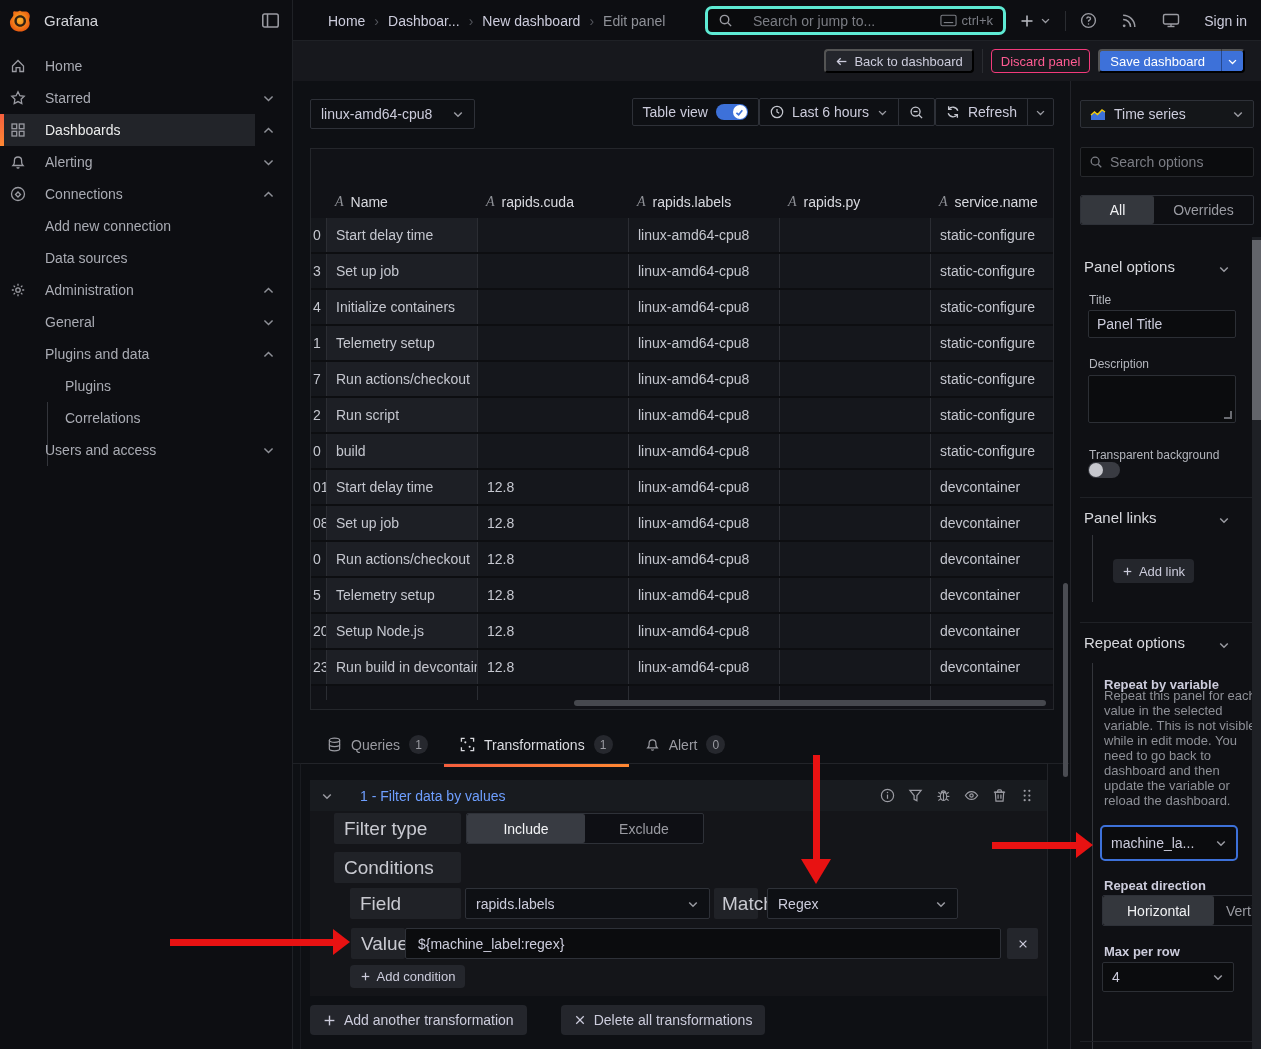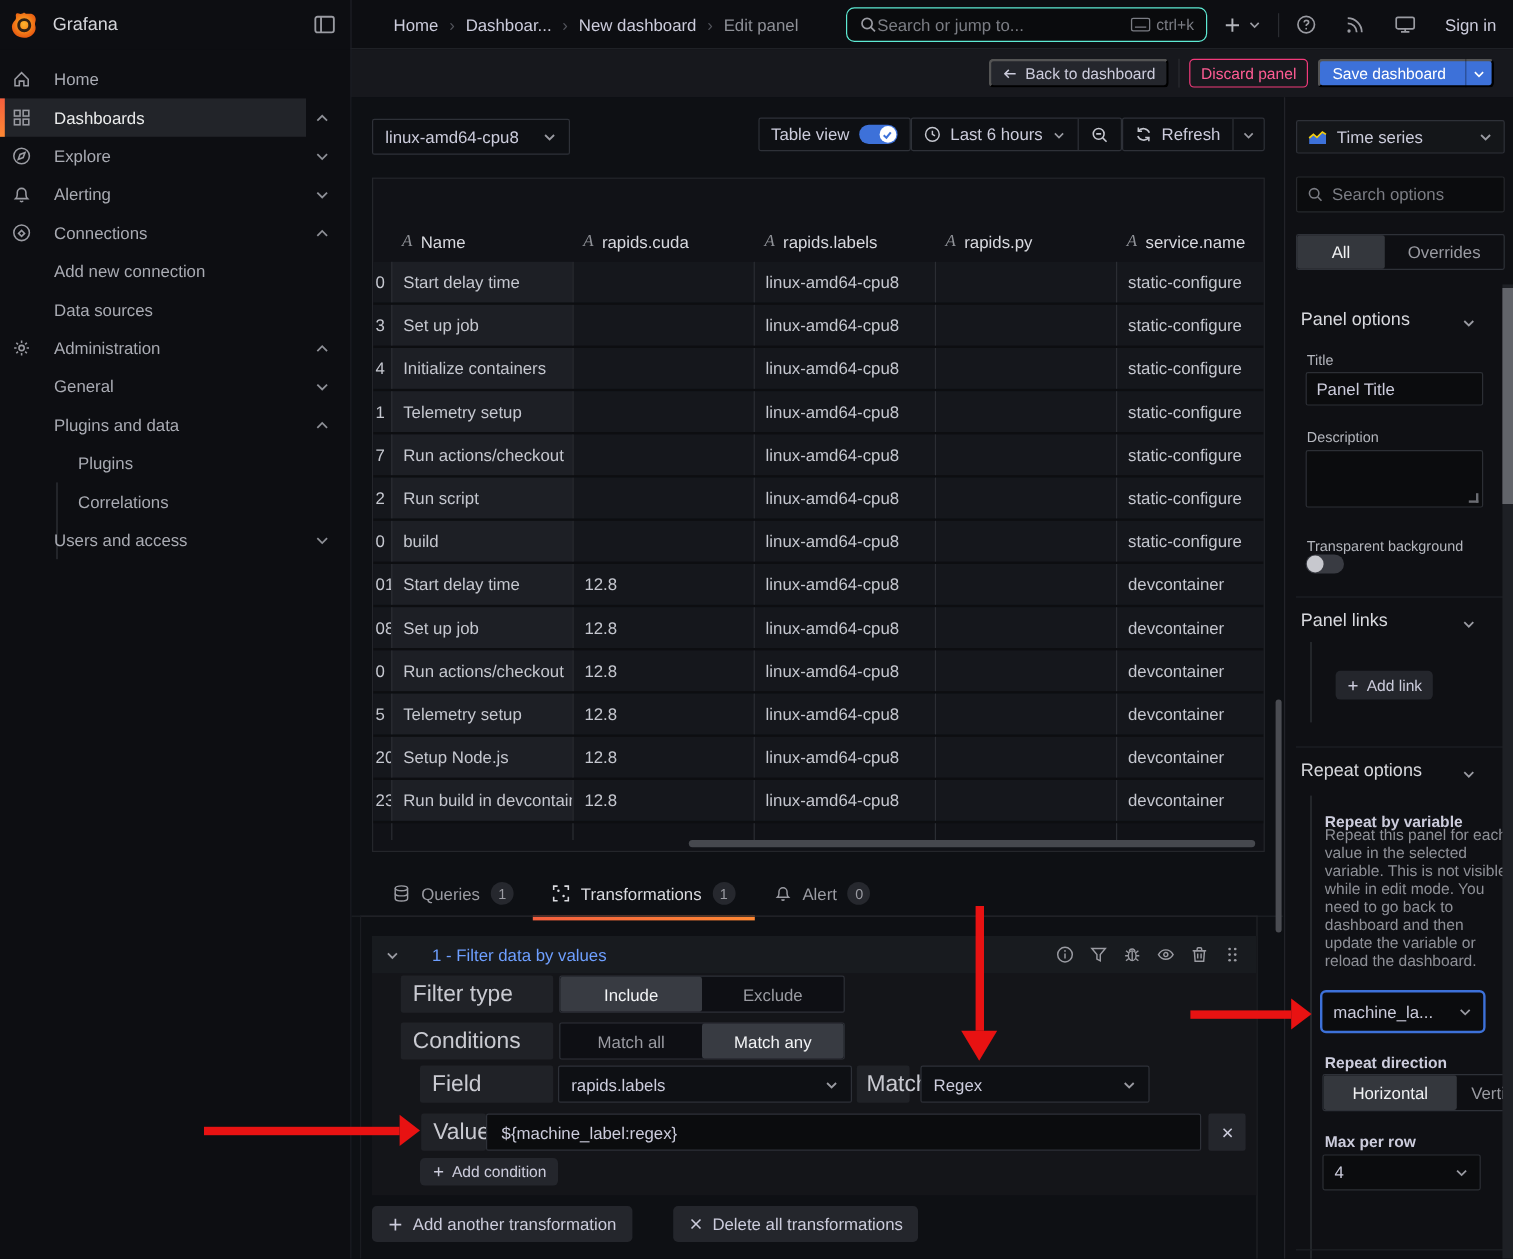--- a/index.html
+++ b/index.html
@@ -11,21 +11,21 @@
 .topbar{position:absolute;left:0;top:0;width:1261px;height:41px;background:#0d0e12}
 .topbar-border{position:absolute;left:292px;top:40px;right:0;height:1px;background:#1f2126}
 .vdivider{position:absolute;left:292px;top:0;width:1px;height:1049px;background:#1f2126}
 .brand{position:absolute;left:8px;top:0;height:41px;display:flex;align-items:center;gap:12px}
 .brand-name{font-size:15px;color:#d4d5da}
 .sidebar-toggle{position:absolute;left:261px;top:11px}
 .breadcrumb{position:absolute;left:328px;top:0;height:41px;display:flex;align-items:center;gap:9px;font-size:14px}
 .breadcrumb .sep{color:#53555c;font-size:14px}
 .breadcrumb .crumb{color:#ccccdc}
 .breadcrumb .crumb.current{color:#8e9097}
-.searchbox{position:absolute;left:705px;top:6px;width:301px;height:29px;border:1px solid #5eead4;background:#0a0b0d;border-radius:7px;display:flex;align-items:center;padding:0 10px;gap:0;color:#7b7d84}
+.searchbox{position:absolute;left:705px;top:6px;width:301px;height:29px;border:3px solid #5eead4;background:#0a0b0d;border-radius:7px;display:flex;align-items:center;padding:0 10px;gap:20px;color:#7b7d84}
 .searchbox .ph{flex:1}
 .shortcut{display:flex;align-items:center;gap:5px;color:#7b7d84;font-size:13px}
 .top-actions{position:absolute;right:0;top:0;height:41px;display:flex;align-items:center}
 .plusbtn{display:flex;align-items:center;gap:5px;margin-right:14px}
 .tdiv{width:1px;height:20px;background:#2a2c31;margin-right:14px}
 .topicon{margin-right:24px}
 .signin{color:#ccccdc;margin-right:14px;font-size:14px}
 
 .band{position:absolute;left:293px;top:41px;right:0;height:40px;background:#17181d;display:flex;align-items:center;justify-content:flex-end;padding-right:16px}
 .btn{display:flex;align-items:center;justify-content:center;gap:6px;height:24px;border-radius:4px;font-size:13px;padding:0 9px;color:#ccccdc}
@@ -236,42 +236,41 @@
   </div>
 
   <nav class="sidebar" id="sidebar">
       <div style="height:9px"></div>
       <div class="s-item ind0">
         <svg class="ic ico" viewBox="0 0 16 16" fill="none" stroke="#9a9ba2" stroke-width="1.3">
           <path d="M2.5 8 8 2.5 13.5 8v5.5h-3.6V9.6H6.1v3.9H2.5z"></path>
         </svg>
         <span class="lbl">Home</span>
       </div>
+      <div class="s-item ind0">
+        <svg class="ic ico" viewBox="0 0 16 16" fill="none" stroke="#9a9ba2" stroke-width="1.3">
+          <path d="M8 1.8l1.9 3.9 4.3.6-3.1 3 .7 4.3L8 11.6l-3.8 2 .7-4.3-3.1-3 4.3-.6z"></path>
+        </svg>
+        <span class="lbl">Starred</span>
+        <svg class="ic chev" width="13" height="13" viewBox="0 0 16 16" fill="none" stroke="#8e9097" stroke-width="1.8">
+          <polyline points="3,5.5 8,10.5 13,5.5"></polyline>
+        </svg>
+      </div>
       <div class="s-item ind0 active">
         <span class="hl"></span>
         <span class="bar"></span>
         <svg class="ic ico" viewBox="0 0 16 16" fill="none" stroke="#9a9ba2" stroke-width="1.3">
           <rect x="2" y="2" width="4.7" height="4.7"></rect>
           <rect x="9.3" y="2" width="4.7" height="4.7"></rect>
           <rect x="2" y="9.3" width="4.7" height="4.7"></rect>
           <rect x="9.3" y="9.3" width="4.7" height="4.7"></rect>
         </svg>
         <span class="lbl">Dashboards</span>
         <svg class="ic chev" width="13" height="13" viewBox="0 0 16 16" fill="none" stroke="#8e9097" stroke-width="1.8">
           <polyline points="3,10.5 8,5.5 13,10.5"></polyline>
-        </svg>
-      </div>
-      <div class="s-item ind0">
-        <svg class="ic ico" viewBox="0 0 16 16" fill="none" stroke="#9a9ba2" stroke-width="1.3">
-          <circle cx="8" cy="8" r="6.5"></circle>
-          <path d="M10.8 5.2 9.3 9.3 5.2 10.8l1.5-4.1z"></path>
-        </svg>
-        <span class="lbl">Explore</span>
-        <svg class="ic chev" width="13" height="13" viewBox="0 0 16 16" fill="none" stroke="#8e9097" stroke-width="1.8">
-          <polyline points="3,5.5 8,10.5 13,5.5"></polyline>
         </svg>
       </div>
       <div class="s-item ind0">
         <svg class="ic ico" viewBox="0 0 16 16" fill="none" stroke="#9a9ba2" stroke-width="1.3">
           <path d="M3 11.5h10c-1-1-1.4-2-1.4-3.5V6.5A3.6 3.6 0 0 0 8 3 3.6 3.6 0 0 0 4.4 6.5V8c0 1.5-.4 2.5-1.4 3.5z"></path>
           <path d="M6.8 13.3a1.3 1.3 0 0 0 2.4 0"></path>
         </svg>
         <span class="lbl">Alerting</span>
         <svg class="ic chev" width="13" height="13" viewBox="0 0 16 16" fill="none" stroke="#8e9097" stroke-width="1.8">
           <polyline points="3,5.5 8,10.5 13,5.5"></polyline>
@@ -613,24 +612,20 @@
                 <circle cx="9.5" cy="13" r="1.2"></circle>
               </svg>
           </span>
         </div>
         <div class="lblbox" style="left:24px;top:33px;width:127px">Filter type</div>
         <div class="segmented" style="left:156px;top:33px;width:238px">
           <div class="sg on">Include</div>
           <div class="sg">Exclude</div>
         </div>
         <div class="lblbox" style="left:24px;top:72px;width:127px">Conditions</div>
-        <div class="segmented" style="left:156px;top:72px;width:238px">
-          <div class="sg">Match all</div>
-          <div class="sg on">Match any</div>
-        </div>
         <div class="lblbox" style="left:40px;top:108px;width:111px">Field</div>
         <div class="fselect" style="left:155px;top:108px;width:245px">
           <span>rapids.labels</span>
           <svg class="ic" width="12" height="12" viewBox="0 0 16 16" fill="none" stroke="#9a9ba2" stroke-width="2">
               <polyline points="3,6 8,11 13,6"></polyline>
             </svg>
         </div>
         <div class="lblbox" style="left:404px;top:108px;width:44px;padding:0 8px">Match</div>
         <div class="fselect" style="left:457px;top:108px;width:191px">
           <span>Regex</span>

